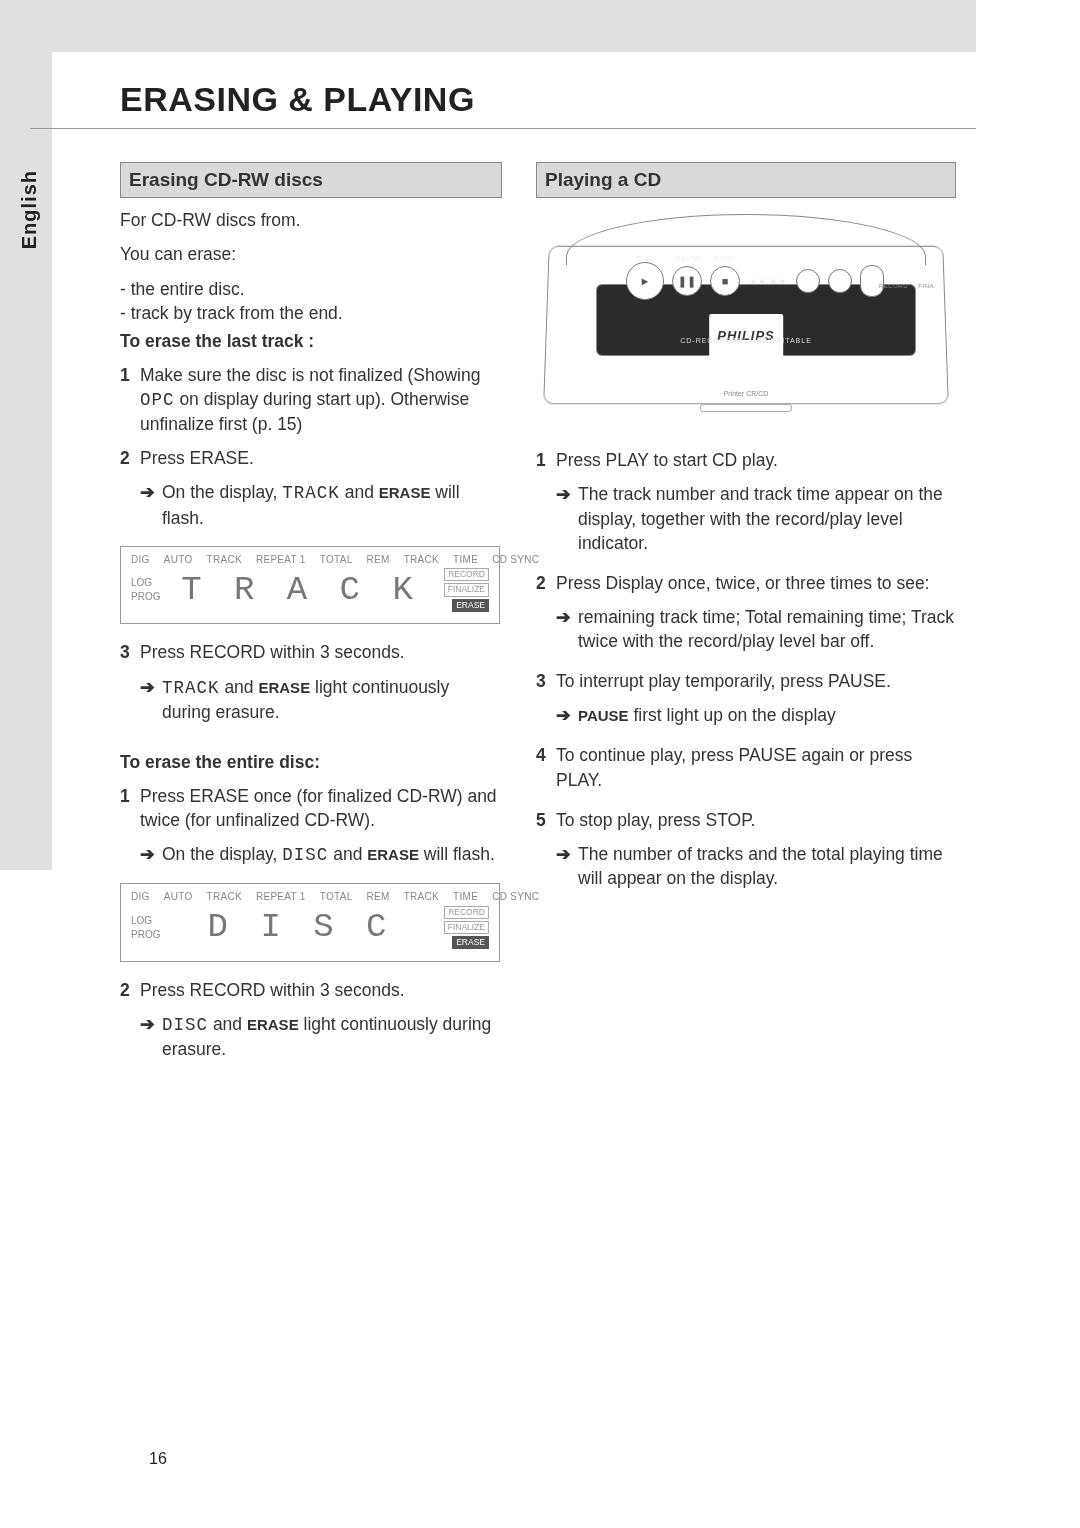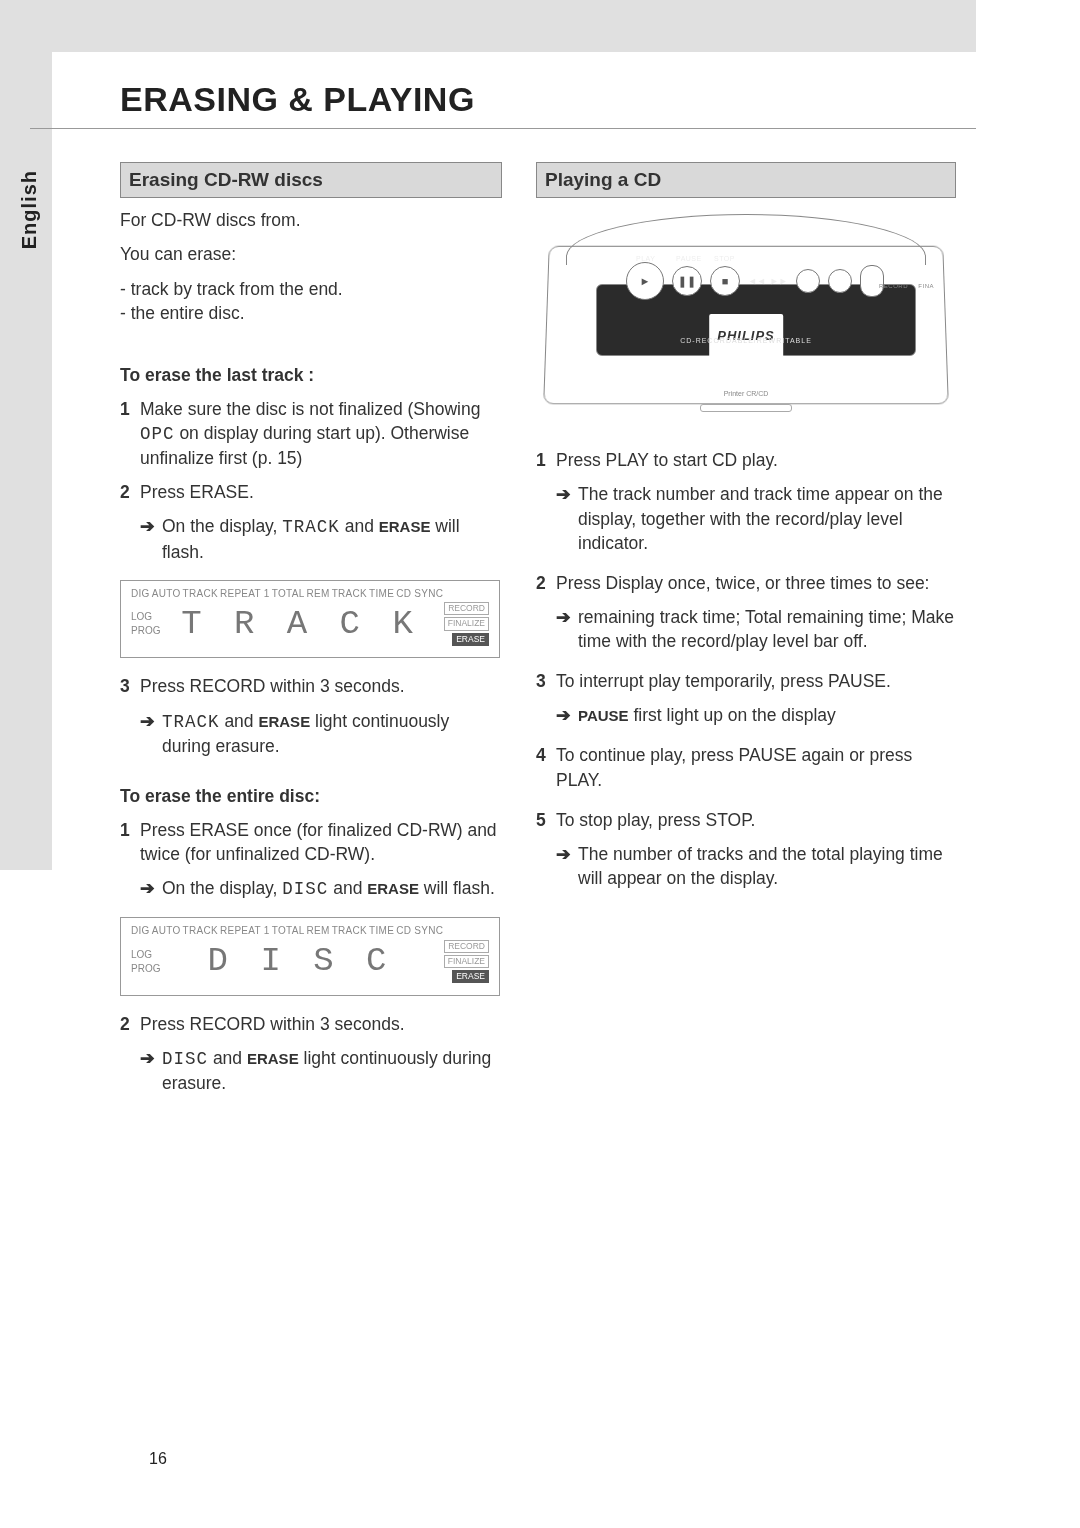--- a/index.html
+++ b/index.html
@@ -117,21 +117,21 @@
   .lcd {
     border: 1px solid #999;
     margin: 16px 0 16px 0;
     padding: 6px 10px 10px 10px;
     width: 380px;
     box-sizing: border-box;
     position: relative;
   }
   .lcd-top {
     display: flex;
-    gap: 2px;
+    gap: 14px;
     font-size: 10px;
     color: #888;
     letter-spacing: 0.3px;
     white-space: nowrap;
   }
   .lcd-top span { flex: none; }
   .lcd-mid {
     display: flex;
     align-items: center;
   }
@@ -267,24 +267,24 @@
   <div class="sidelang">English</div>
 
   <div class="columns">
 
     <div class="col">
       <div class="sectionbar">Erasing CD-RW discs</div>
 
       <div class="para">For CD-RW discs from.</div>
 
       <div class="para">You can erase:</div>
+      <div>- the entire disc.</div>
       <div>- track by track from the end.</div>
-      <div>- the entire disc.</div>
-
-      <div class="para bold" style="margin-top:38px;">To erase the last track :</div>
+
+      <div class="para bold" style="margin-top:4px;">To erase the last track :</div>
 
       <div class="step">
         <div class="stepnum">1</div>
         <div class="stepbody">
           <span>Make sure the disc is not finalized (Showing </span><span class="monofont">OPC</span><span> on display during start up). Otherwise unfinalize first (p. 15)</span>
         </div>
       </div>
 
       <div class="step">
         <div class="stepnum">2</div>
@@ -427,21 +427,21 @@
         <div class="arrow">➔</div>
         <div class="arrowbody">The track number and track time appear on the display, together with the record/play level indicator.</div>
       </div>
 
       <div class="step" style="margin-top:16px;">
         <div class="stepnum">2</div>
         <div class="stepbody">Press Display once, twice, or three times to see:</div>
       </div>
       <div class="arrowline">
         <div class="arrow">➔</div>
-        <div class="arrowbody">remaining track time; Total remaining time; Make time with the record/play level bar off.</div>
+        <div class="arrowbody">remaining track time; Total remaining time; Track twice with the record/play level bar off.</div>
       </div>
 
       <div class="step" style="margin-top:16px;">
         <div class="stepnum">3</div>
         <div class="stepbody">To interrupt play temporarily, press PAUSE.</div>
       </div>
       <div class="arrowline">
         <div class="arrow">➔</div>
         <div class="arrowbody">
           <span class="bold erasebox">PAUSE</span><span> first light up on the display</span>

